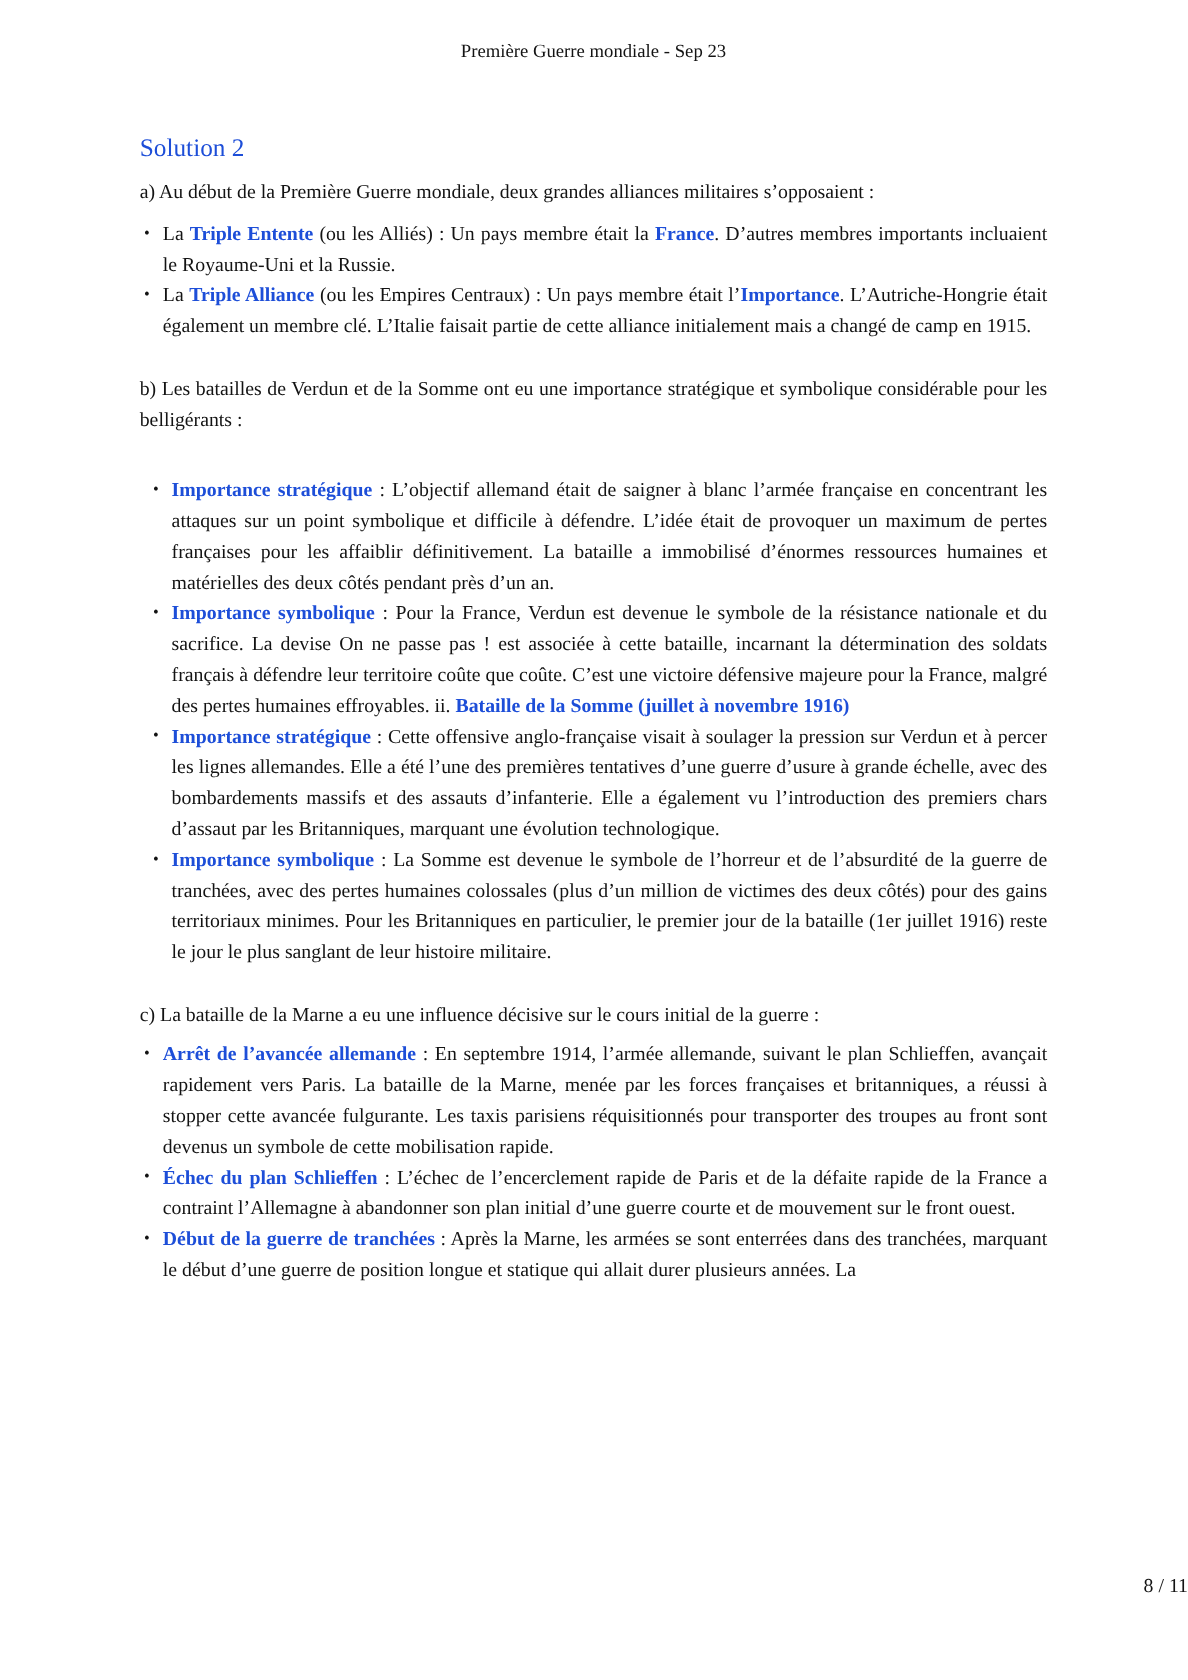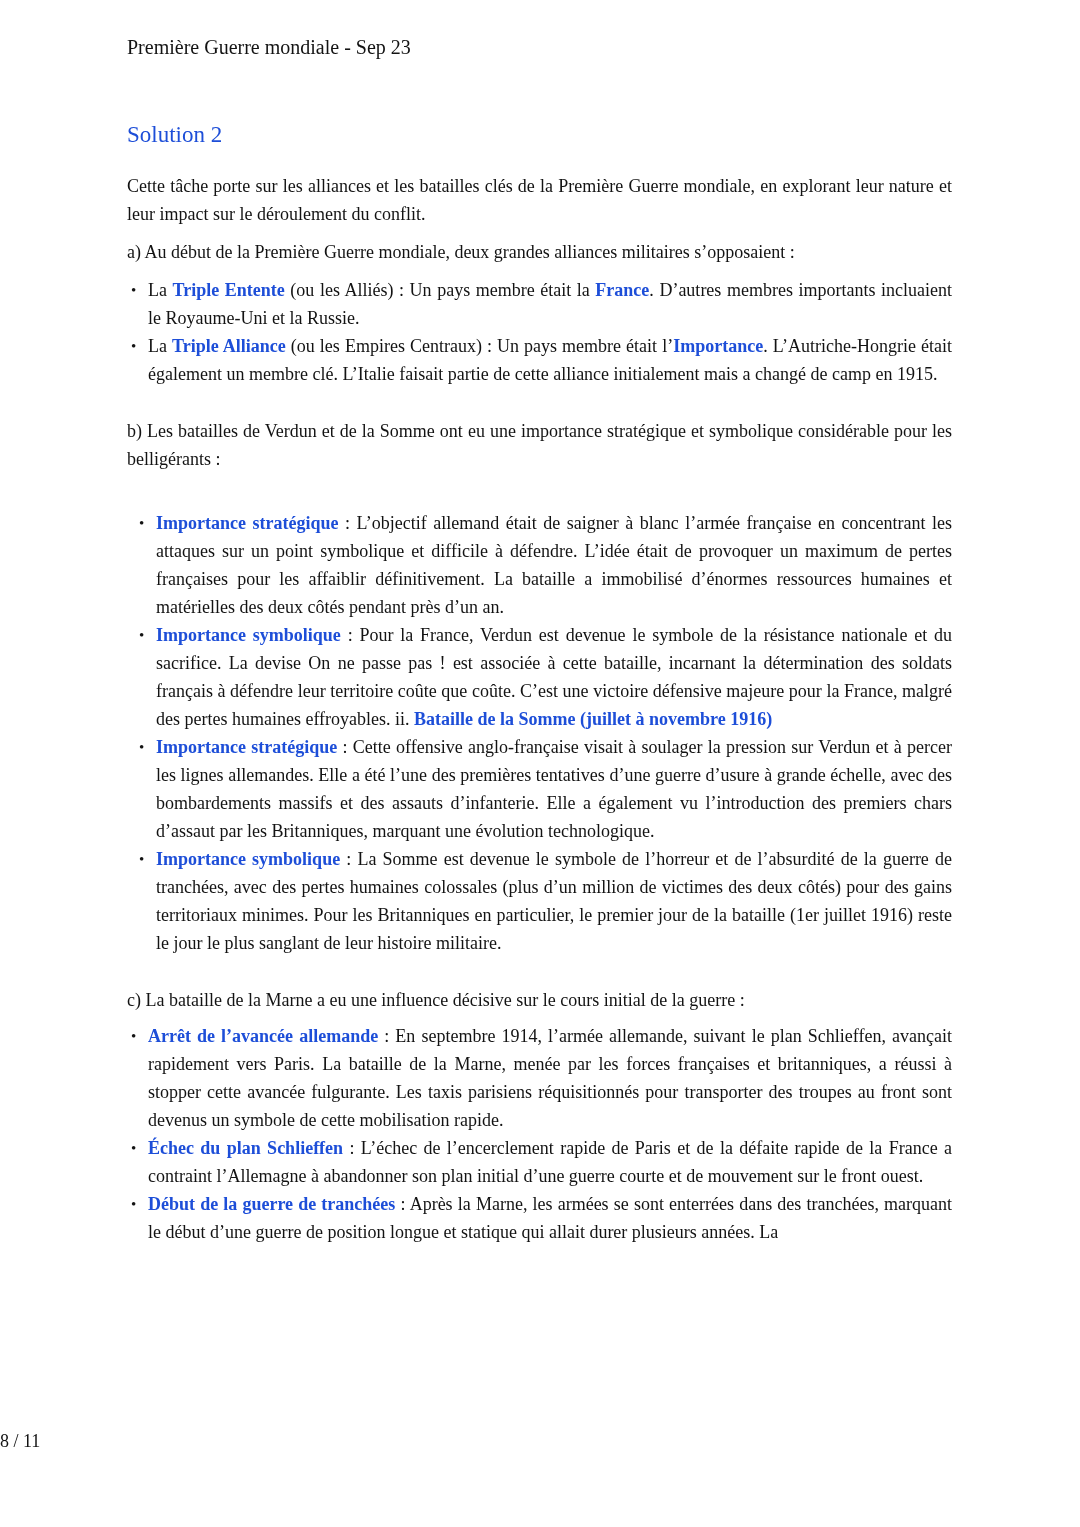--- a/index.html
+++ b/index.html
@@ -15,22 +15,22 @@
     background: #ffffff;
     box-sizing: border-box;
     padding: 36px 128px 0 127px;
     font-family: "Liberation Serif", "DejaVu Serif", serif;
     font-size: 18px;
     line-height: 28px;
     color: #131313;
     overflow: hidden;
   }
   .running-header {
-    text-align: left;
-    font-size: 20px;
+    text-align: center;
+    font-size: 17px;
     line-height: 22px;
   }
   h1.doc-title {
     font-size: 23px;
     line-height: 30px;
     font-weight: normal;
     margin: 62px 0 0 0;
     color: #1d4ed8;
   }
   .para {
@@ -80,37 +80,36 @@
   }
   b, strong {
     font-weight: bold;
     color: #1d4ed8;
   }
   .page-footer {
     position: absolute;
     left: 0;
     bottom: 72px;
     width: 100%;
-    text-align: left;
+    text-align: right;
     font-size: 18px;
     line-height: 28px;
   }
 </style>
 </head>
 <body>
 
 <div class="page">
 
   <div class="running-header">
     <span>Première Guerre mondiale - Sep 23</span>
   </div>
 
   <h1 class="doc-title">Solution 2</h1>
 
-  <p class="para intro"><span>Cette tâche porte sur les alliances et les batailles clés de la Première Guerre mondiale, en explorant leur nature et leur impact sur le déroulement du conflit.</span></p>
 
   <p class="para"><span>a) Au début de la Première Guerre mondiale, deux grandes alliances militaires s’opposaient :</span></p>
 
   <ul class="bullets">
       <li><span>La </span><b>Triple Entente</b><span> (ou les Alliés) : Un pays membre était la </span><b>France</b><span>. D’autres membres importants incluaient le Royaume-Uni et la Russie.</span></li>
       <li><span>La </span><b>Triple Alliance</b><span> (ou les Empires Centraux) : Un pays membre était l’</span><b>Importance</b><span>. L’Autriche-Hongrie était également un membre clé. L’Italie faisait partie de cette alliance initialement mais a changé de camp en 1915.</span></li>
     </ul>
 
   <p class="para gap-before"><span>b) Les batailles de Verdun et de la Somme ont eu une importance stratégique et symbolique considérable pour les belligérants :</span></p>
 

